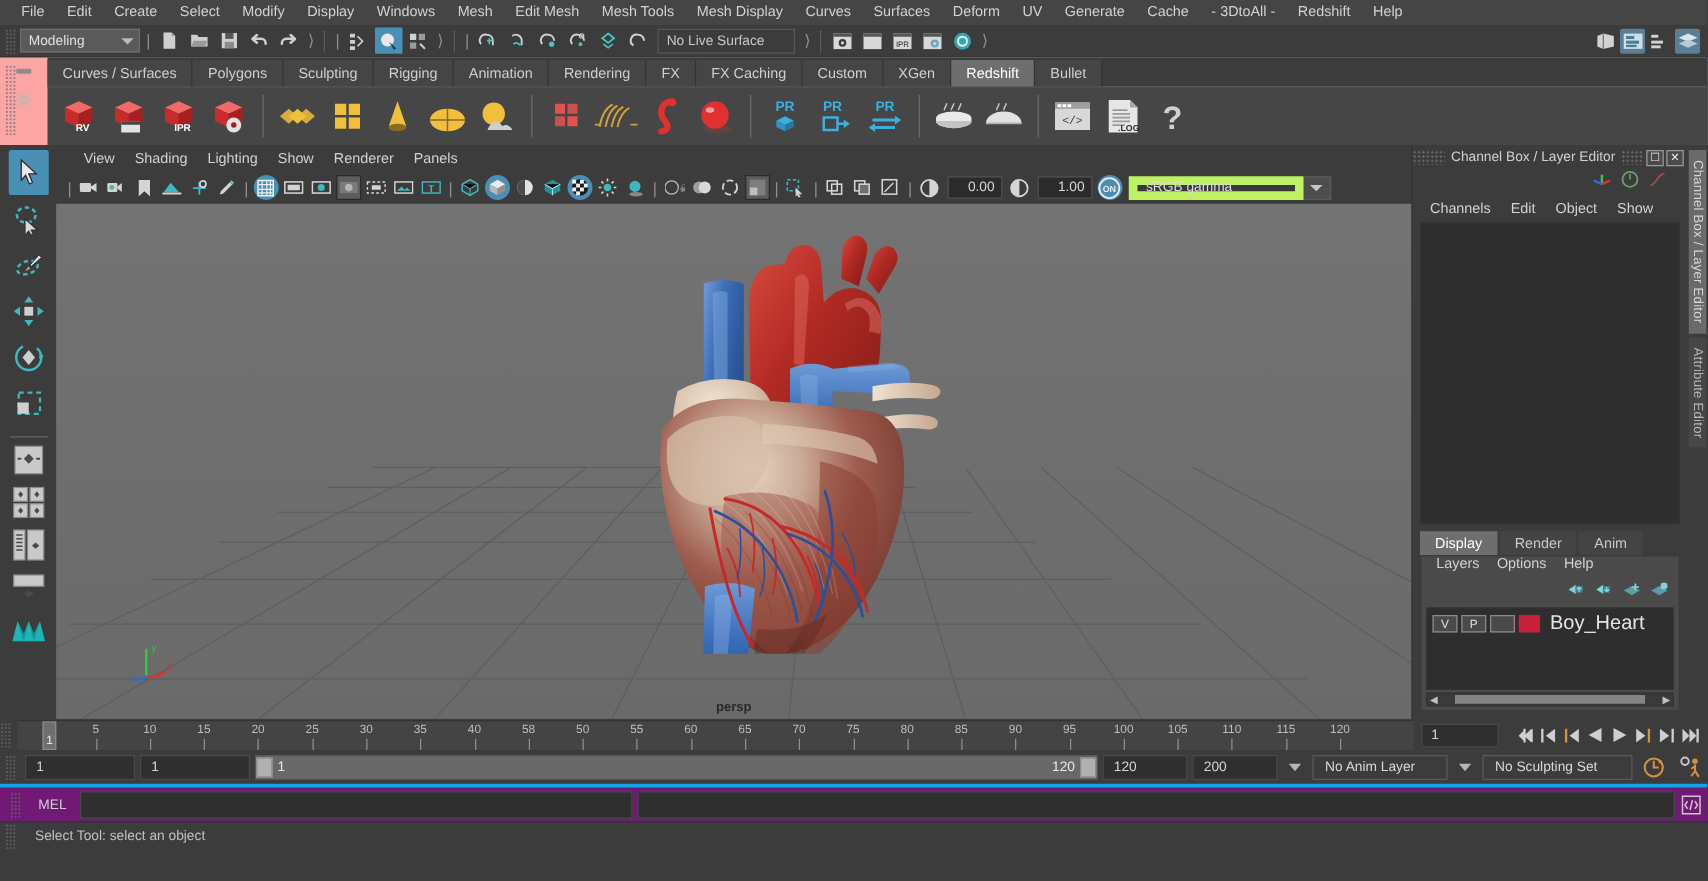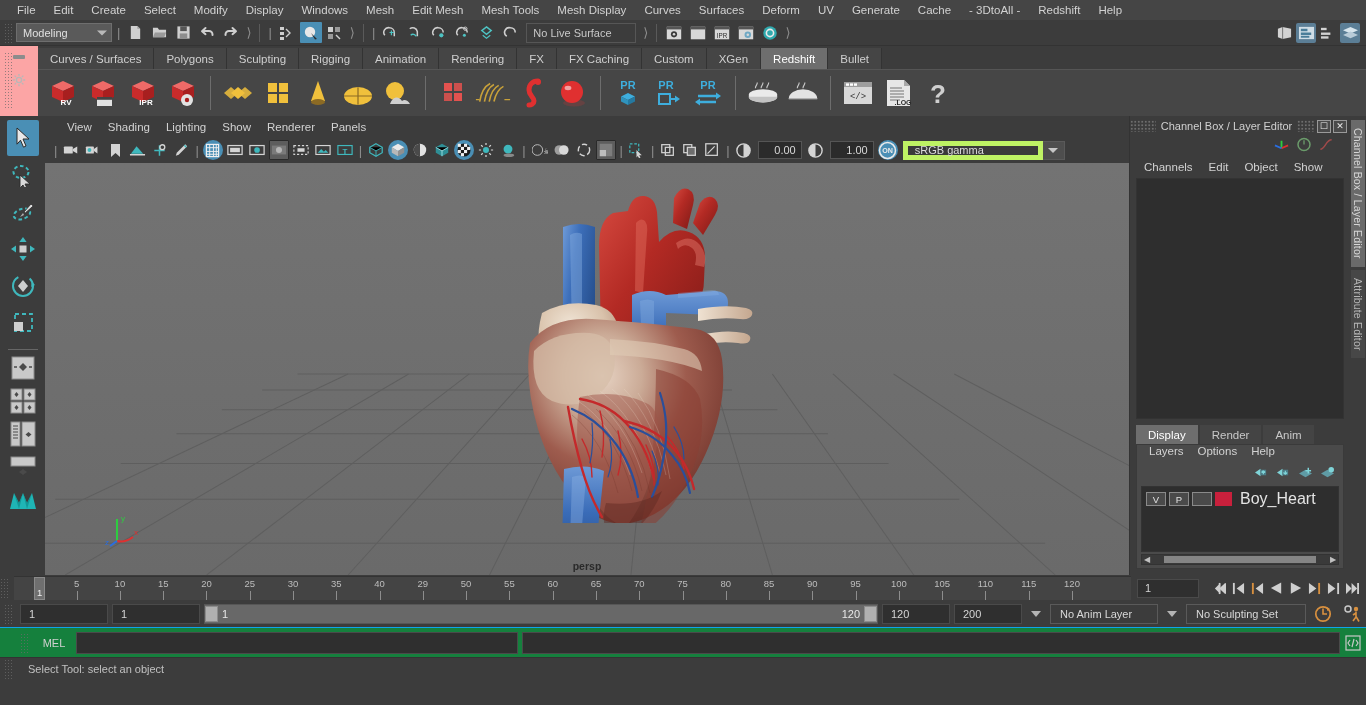--- a/index.html
+++ b/index.html
@@ -54,21 +54,21 @@
 
   
   .viewportcol{flex:1;display:flex;flex-direction:column;background:#3c3c3c;}
   .vpmenu{height:21px;display:flex;align-items:center;padding-left:14px;}
   .vpmenu .vm{font-size:11.5px;color:#d2d2d2;padding:0 8px;}
   .vptools{height:26px;display:flex;align-items:center;background:#3c3c3c;padding-left:6px;}
   .vb{width:20px;height:20px;display:flex;align-items:center;justify-content:center;flex:none;margin:0 1px;border-radius:1px;}
   .vb.on{background:#4a8fb5;border-radius:10px;}
   .vb.pressed{background:#5d5d5d;border:1px solid #2a2a2a;}
   .numfield{width:44px;height:18px;background:#2b2b2b;border:1px solid #555;color:#d8d8d8;font-size:11px;display:flex;align-items:center;justify-content:flex-end;padding-right:5px;margin:0 3px;}
-  .colorspace{width:140px;height:19px;background:#3a3a3a;border:5px solid #bef264;font-size:11px;color:#dcdcdc;display:flex;align-items:center;padding-left:7px;margin-left:4px;}
+  .colorspace{width:140px;height:19px;background:#3a3a3a;border:7px solid #bef264;font-size:11px;color:#dcdcdc;display:flex;align-items:center;padding-left:7px;margin-left:4px;}
   .csarrow{width:22px;height:19px;background:#4e4e4e;border:1px solid #5a5a5a;border-left:none;display:flex;align-items:center;justify-content:center;}
 
   .vpcanvas{flex:1;position:relative;overflow:hidden;background:#6e6e6e;}
   .persplabel{position:absolute;bottom:3px;left:0;right:0;text-align:center;font-size:10.5px;font-weight:bold;color:#2a2a2a;}
   .axisgizmo{position:absolute;left:58px;bottom:22px;width:44px;height:44px;}
 
   
   .rightpanel{width:221px;background:#3c3c3c;display:flex;flex-direction:column;flex:none;border-left:1px solid #333;}
   .cbheader{height:20px;display:flex;align-items:center;background:#3c3c3c;font-size:11px;color:#d0d0d0;position:relative;}
   .dotgrip{width:26px;height:12px;background-image:radial-gradient(#7a7a7a 32%,transparent 33%);background-size:3.5px 3.5px;opacity:.8;}
@@ -110,21 +110,21 @@
   .frameinput{width:62px;height:19px;background:#2f2f2f;border:1px solid #4a4a4a;color:#d4d4d4;font-size:11px;display:flex;align-items:center;padding-left:7px;margin:0 6px;}
 
   .rangerow{height:26px;display:flex;align-items:center;background:#3c3c3c;padding-left:4px;gap:4px;}
   .rfield{width:88px;height:20px;background:#2f2f2f;border:1px solid #4a4a4a;color:#d4d4d4;font-size:11px;display:flex;align-items:center;padding-left:8px;}
   .rangebar{flex:1;height:20px;background:#686868;border:1px solid #565656;position:relative;display:flex;align-items:center;}
   .rhandle{width:13px;height:16px;background:#b0b0b0;border:1px solid #8c8c8c;}
   .rangebar .rv{font-size:11px;color:#e8e8e8;margin:0 4px;}
   .smallsel{width:20px;display:flex;align-items:center;justify-content:center;}
   .dropfield{height:20px;background:#3c3c3c;border:1px solid #5a5a5a;font-size:11px;color:#d8d8d8;display:flex;align-items:center;padding:0 9px;}
 
-  .melrow{height:30px;display:flex;align-items:center;background:#15803d;padding-left:20px;border-top:1px solid #0ea5e9;}
+  .melrow{height:30px;display:flex;align-items:center;background:#701a75;padding-left:8px;border-top:3px solid #0ea5e9;}
   .mellabel{font-size:11px;color:#d0d0d0;width:44px;text-align:center;}
   .melinput{height:22px;background:#2f2f2f;border:1px solid #4a4a4a;}
   .melin1{width:442px;}
   .melin2{flex:1;margin-left:4px;}
   .melicon{width:22px;height:22px;display:flex;align-items:center;justify-content:center;margin:0 2px;}
 
   .helprow{height:22px;display:flex;align-items:center;background:#3c3c3c;padding-left:4px;border-top:1px solid #333;}
   .helptext{font-size:11px;color:#c0c0c0;margin-left:12px;}
 </style>
 </head>
@@ -1146,21 +1146,21 @@
           <div class="tlabel" style="left: 192.454px;">20</div>
           <div class="tmark" style="left: 192.454px;"></div>
           <div class="tlabel" style="left: 235.731px;">25</div>
           <div class="tmark" style="left: 235.731px;"></div>
           <div class="tlabel" style="left: 279.008px;">30</div>
           <div class="tmark" style="left: 279.008px;"></div>
           <div class="tlabel" style="left: 322.286px;">35</div>
           <div class="tmark" style="left: 322.286px;"></div>
           <div class="tlabel" style="left: 365.563px;">40</div>
           <div class="tmark" style="left: 365.563px;"></div>
-          <div class="tlabel" style="left: 408.84px;">29</div>
+          <div class="tlabel" style="left: 408.84px;">58</div>
           <div class="tmark" style="left: 408.84px;"></div>
           <div class="tlabel" style="left: 452.118px;">50</div>
           <div class="tmark" style="left: 452.118px;"></div>
           <div class="tlabel" style="left: 495.395px;">55</div>
           <div class="tmark" style="left: 495.395px;"></div>
           <div class="tlabel" style="left: 538.672px;">60</div>
           <div class="tmark" style="left: 538.672px;"></div>
           <div class="tlabel" style="left: 581.95px;">65</div>
           <div class="tmark" style="left: 581.95px;"></div>
           <div class="tlabel" style="left: 625.227px;">70</div>

